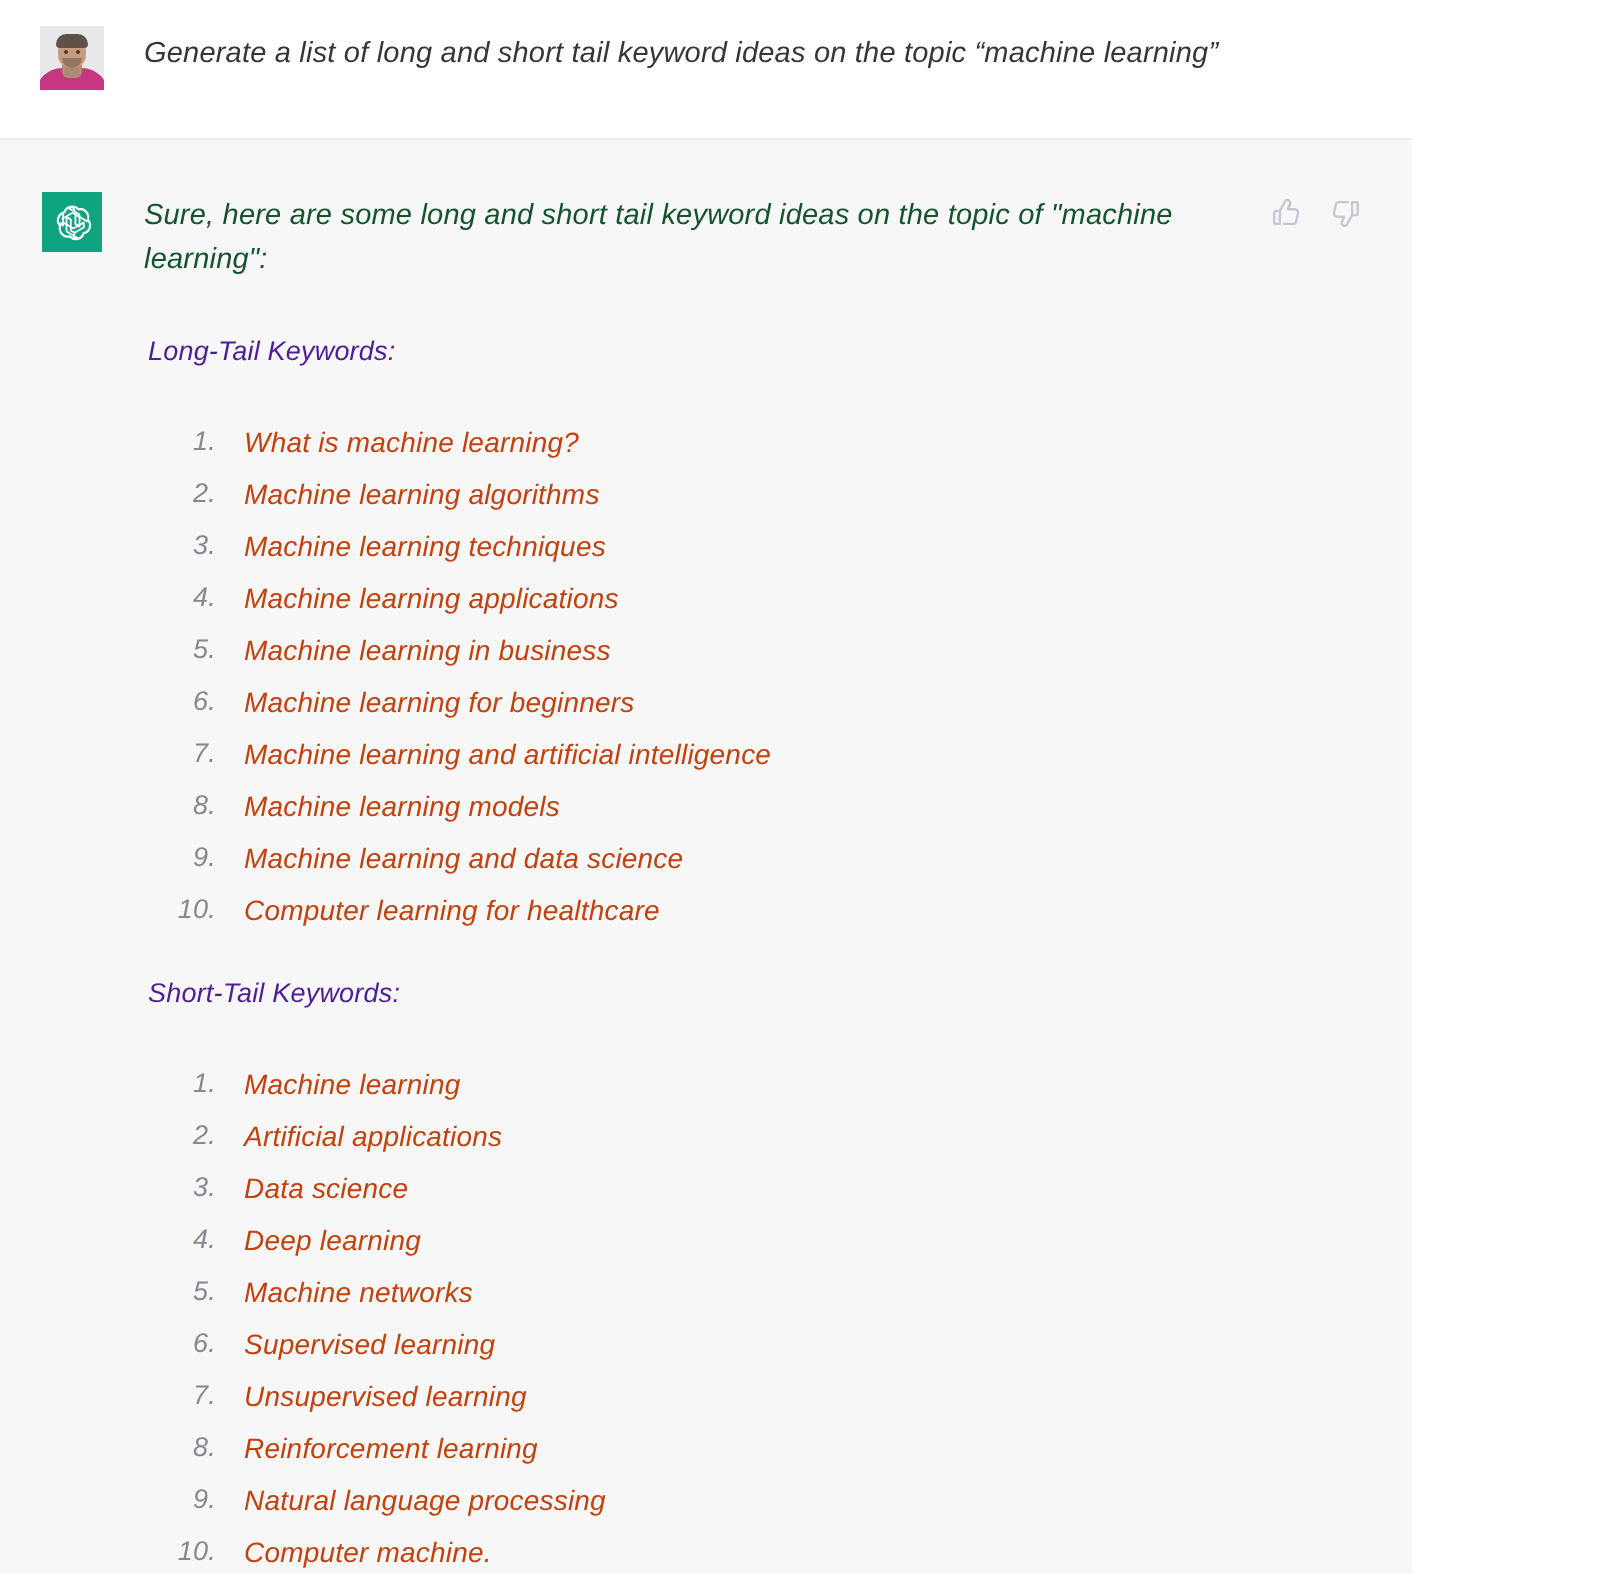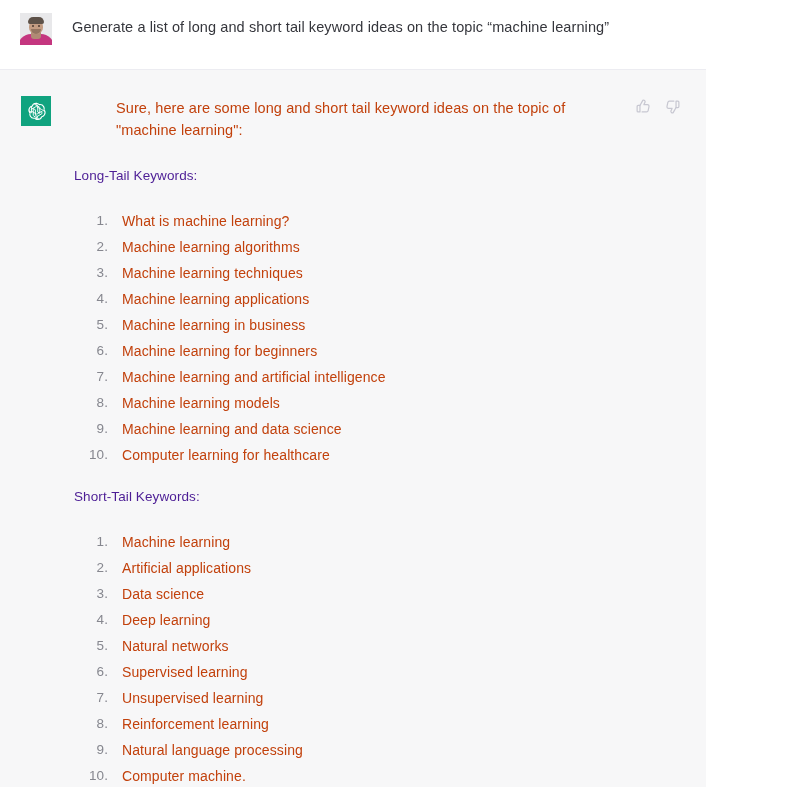--- a/index.html
+++ b/index.html
@@ -14,20 +14,21 @@
     background: #ffffff;
     font-family: "Liberation Sans", sans-serif;
     overflow: hidden;
   }
 
   .conversation {
     width: 706px;
     height: 787px;
     display: flex;
     flex-direction: column;
+    font-style: italic;
   }
 
   
   .msg-row {
     display: flex;
     align-items: flex-start;
     width: 100%;
   }
   .msg-row.user {
     background: #ffffff;
@@ -148,24 +149,23 @@
 
   .answer-head {
     display: flex;
     align-items: flex-start;
     justify-content: space-between;
     gap: 16px;
   }
   .answer-line {
     font-size: 14.5px;
     line-height: 22px;
-    color: #c2410c;
+    color: #14532d;
     padding-top: 3px;
     letter-spacing: 0.1px;
-    margin-left: 44px;
   }
 
   .feedback {
     display: flex;
     gap: 10px;
     align-items: center;
     padding-top: 3px;
     flex: none;
   }
   .fb-btn {
@@ -298,21 +298,21 @@
 
         <div class="gap-between-sections"></div>
 
         <div>
           <div class="section-title">Short-Tail Keywords:</div>
           <ol class="kw-list">
             <li>Machine learning</li>
             <li>Artificial applications</li>
             <li>Data science</li>
             <li>Deep learning</li>
-            <li>Natural networks</li>
+            <li>Machine networks</li>
             <li>Supervised learning</li>
             <li>Unsupervised learning</li>
             <li>Reinforcement learning</li>
             <li>Natural language processing</li>
             <li>Computer machine.</li>
           </ol>
         </div>
 
       </div>
     </div>

